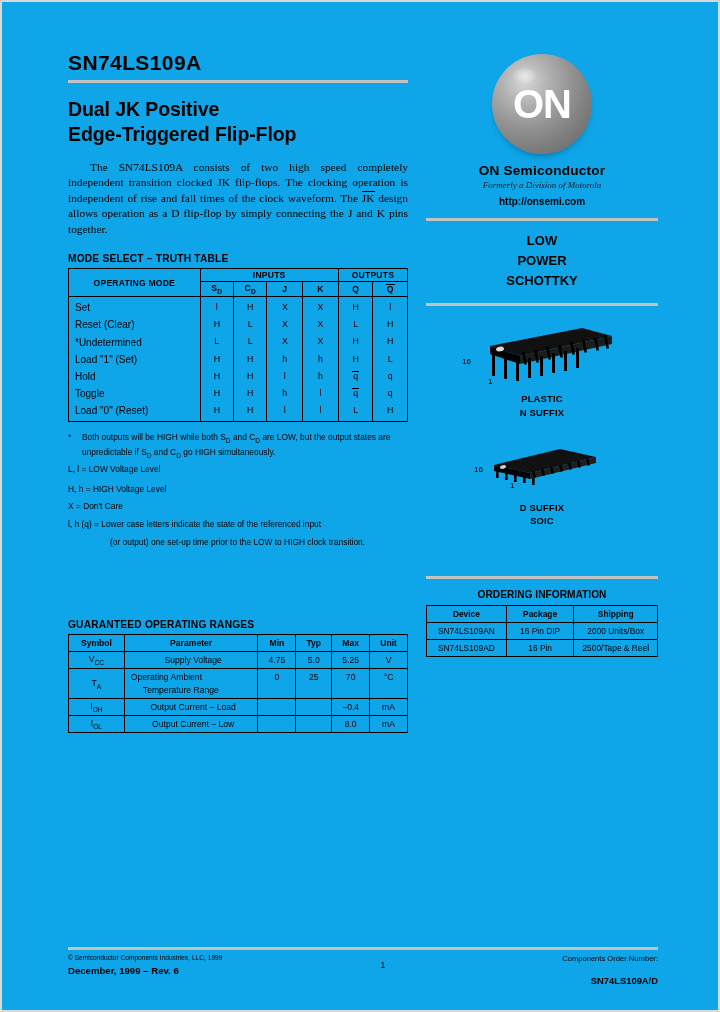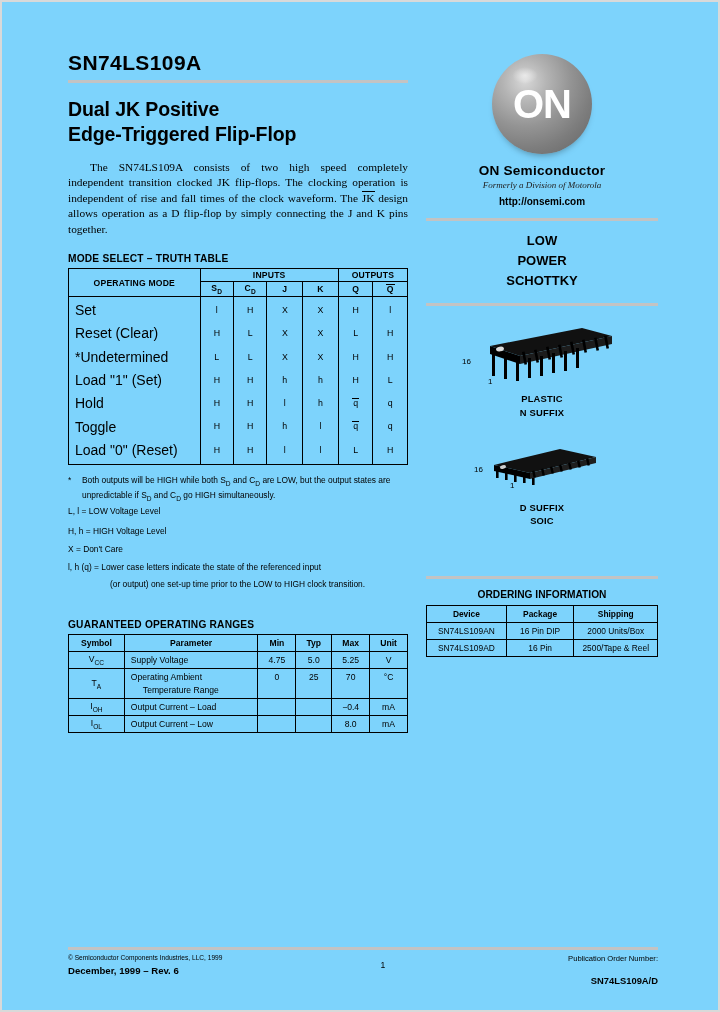--- a/index.html
+++ b/index.html
@@ -7,21 +7,21 @@
   body {
     width:720px; height:1012px;
     font-family:"Liberation Sans", sans-serif;
     color:#000;
     position:relative;
     overflow:hidden;
   }
   .page {
     position:absolute; inset:0;
     border:2px solid #d9d9d9;
-    background:#7dd3fc;
+    background:#0ea5e9;
   }
   .inner { position:absolute; left:0; top:0; width:716px; height:1008px; }
 
   
   .leftcol  { position:absolute; left:66px;  top:50px;  width:340px; }
   .rightcol { position:absolute; left:424px; top:52px;  width:232px; }
 
   
   .part-no {
     font-size:21px; font-weight:bold; letter-spacing:.4px;
@@ -54,21 +54,21 @@
     font-size:8.6px;
     padding:1px 2px;
     text-align:center;
     vertical-align:middle;
   }
   .tt th { font-weight:bold; font-size:8.6px; letter-spacing:.2px; }
   .tt .mode-head { font-weight:bold; }
   .tt .mode-cell {
     text-align:left; padding-left:6px; font-weight:normal;
     border-top:none; border-bottom:none;
-    line-height:1.52; font-size:14px;
+    line-height:1.52; font-size:10px;
   }
   .tt .val {
     border-top:none; border-bottom:none;
     line-height:1.52; font-size:8.8px;
   }
   .tt .thick-l { border-left:1.6px solid #000; }
   .tt tbody tr td { height:11.6px; }
   .sub { font-size:6.6px; vertical-align:sub; }
   .ovr { border-top:1px solid #000; display:inline-block; line-height:1.05; padding:0 1px; }
 
@@ -76,21 +76,21 @@
   .notes { margin-top:9px; font-size:8.4px; line-height:1.52; }
   .note-row { display:flex; margin-bottom:2px; }
   .note-star { width:14px; flex:0 0 14px; }
   .note-body { flex:1; }
   .note-line { margin-bottom:5px; }
   .note-indent { padding-left:42px; }
 
   
   .gor-wrap { position:absolute; left:66px; top:617px; width:340px; }
   .gor td, .gor th { height:17px; font-size:8.6px; }
-  .gor .param { text-align:left; padding-left:6px; }
+  .gor .param { text-align:center; padding-left:6px; }
   .gor .param2 { text-align:left; padding-left:6px; line-height:1.45; }
   .gor .tall { height:30px; }
 
   
   .logo-block { text-align:center; }
   .sphere {
     width:100px; height:100px; border-radius:50%;
     margin:0 auto;
     background:
       radial-gradient(circle at 33% 27%, #d8d8d8 0%, #b4b4b4 22%, #949494 46%, #7d7d7d 68%, #6e6e6e 86%, #747474 100%);
@@ -440,20 +440,20 @@
 
   <div class="footer">
     <div class="rule"></div>
     <div class="footer-grid">
       <div class="f-left">
         <div class="f-small">© Semiconductor Components Industries, LLC, 1999</div>
         <div class="f-bold">December, 1999 – Rev. 6</div>
       </div>
       <div class="f-mid">1</div>
       <div class="f-right">
-        <div class="f-note">Publication Order Number:</div>
+        <div class="f-note">Components Order Number:</div>
         <div class="f-pub">SN74LS109A/D</div>
       </div>
     </div>
   </div>
 
 </div>
 </div>
 
 </body></html>

